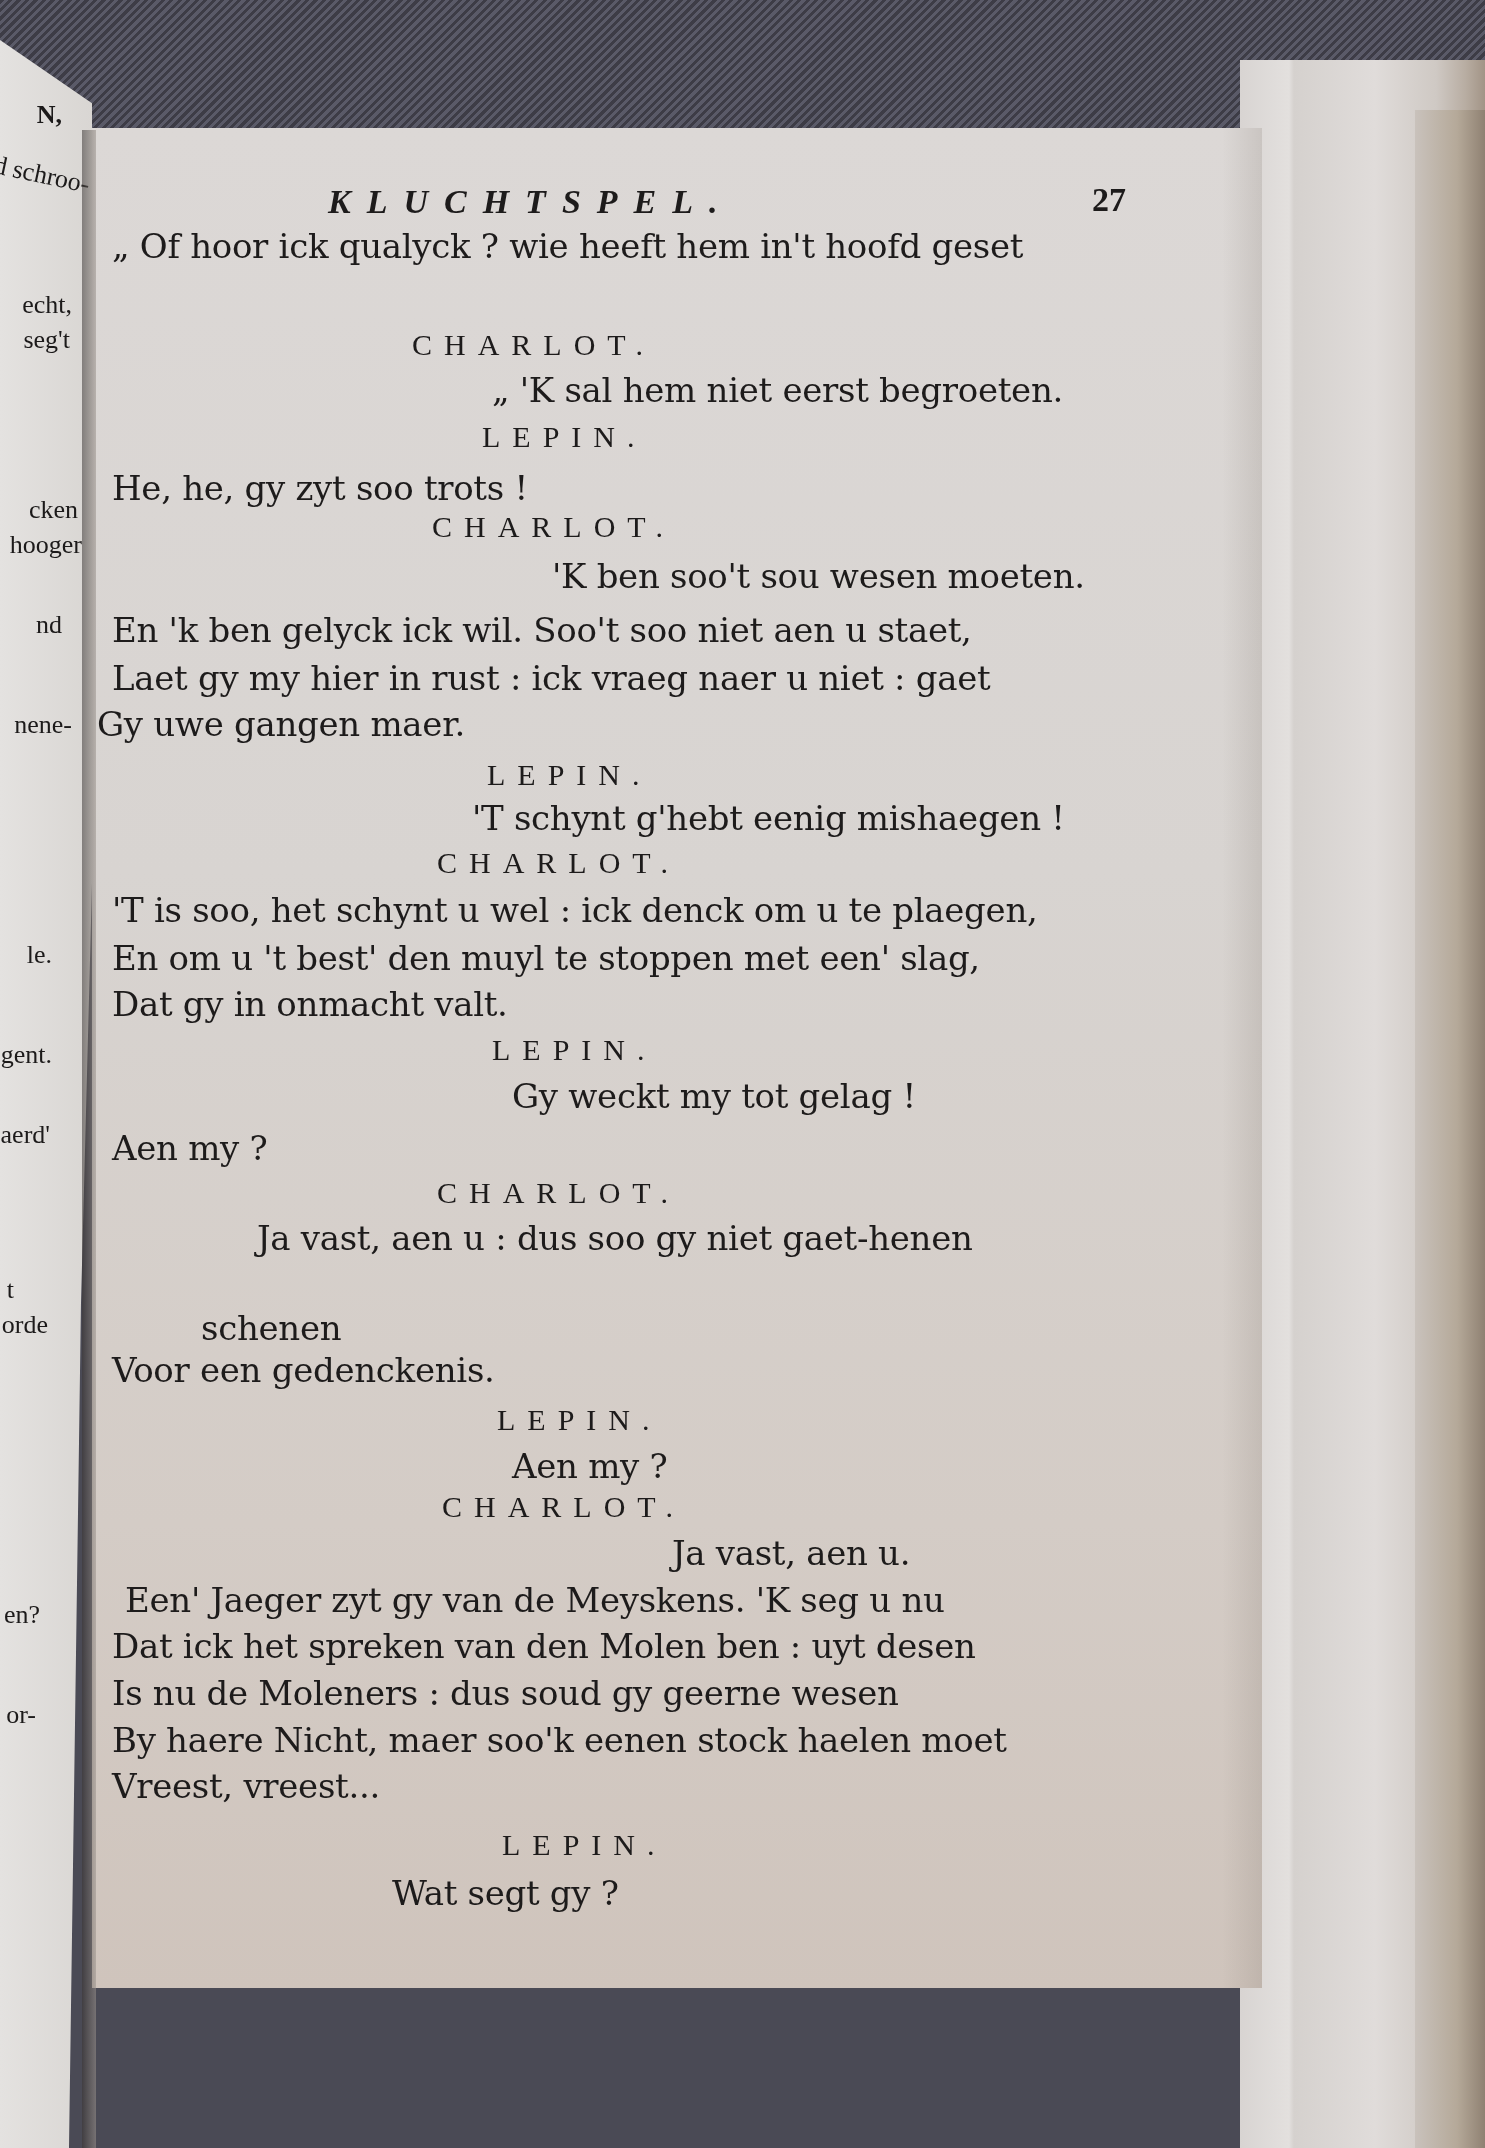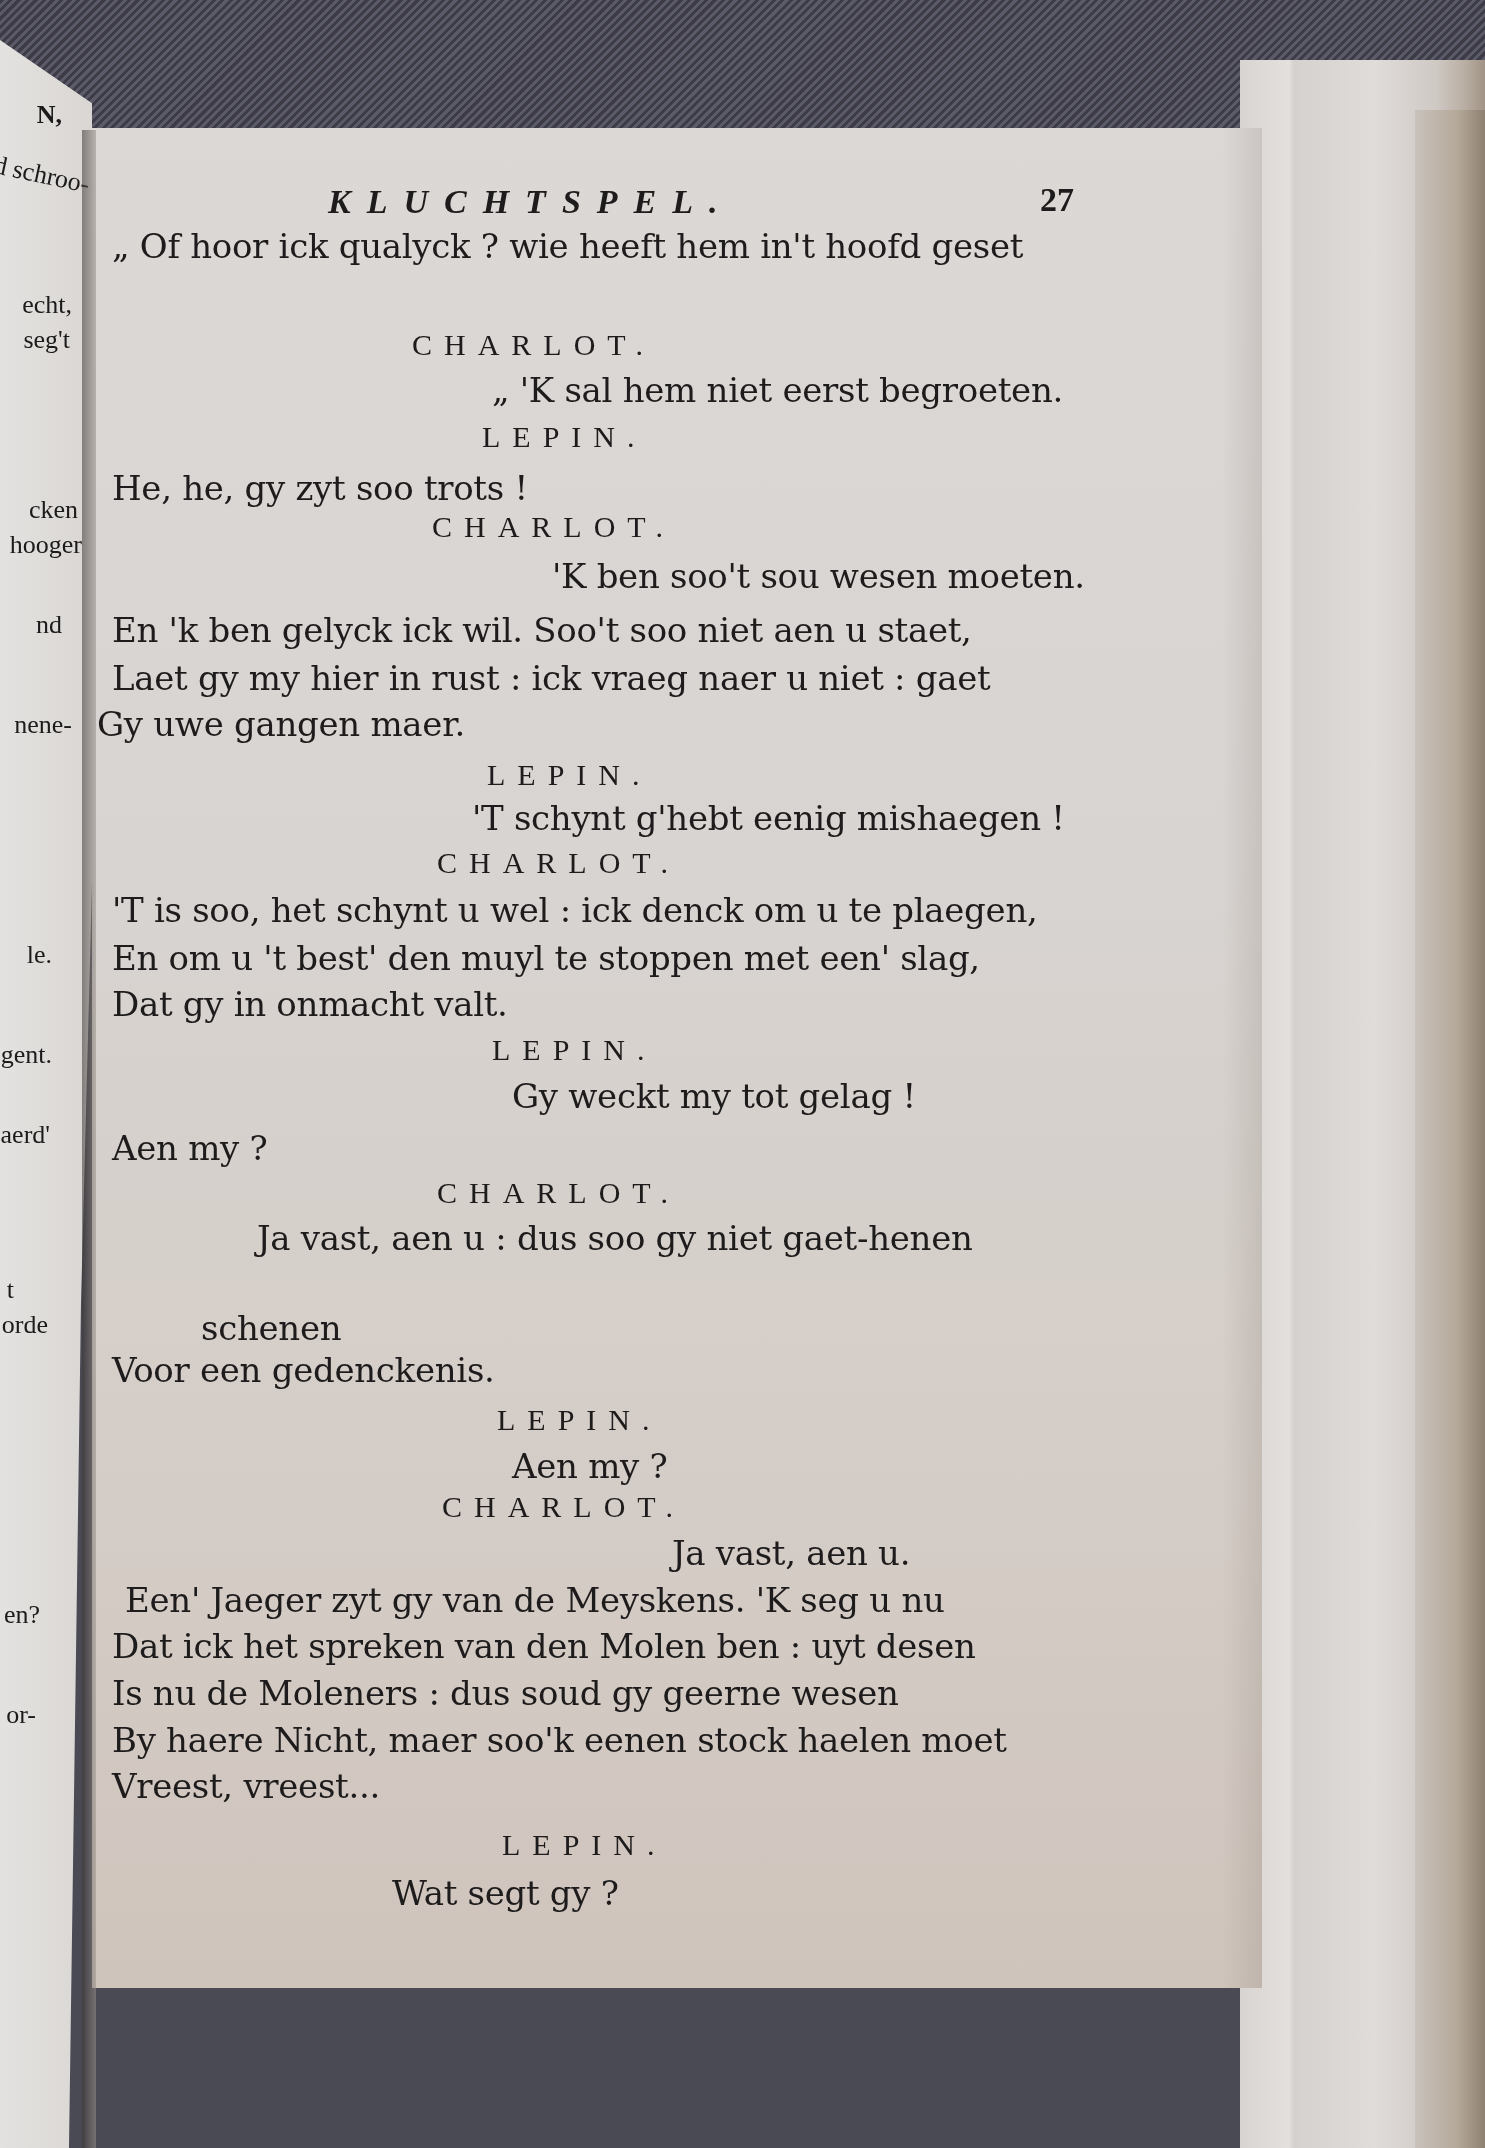--- a/index.html
+++ b/index.html
@@ -86,21 +86,21 @@
   <div class="left-frag" style="top:1270px;right:44px">orde</div>
   <div class="left-frag" style="top:1560px;right:52px">en?</div>
   <div class="left-frag" style="top:1660px;right:56px">or-</div>
 </div>
 
 <div class="stack"></div>
 <div class="stack-edge2"></div>
 
 <div class="page">
   <div class="running-head" style="left:236px;top:55px">KLUCHTSPEL.</div>
-  <div class="page-num" style="left:948px;top:53px">27</div>
+  <div class="page-num" style="left:1000px;top:53px">27</div>
 
   <div class="line" style="left:20px;top:98px">„ Of hoor ick qualyck ? wie heeft hem in't hoofd geset</div>
   <div class="speaker" style="left:320px;top:200px">CHARLOT.</div>
   <div class="line" style="left:400px;top:242px">„ 'K sal hem niet eerst begroeten.</div>
   <div class="speaker" style="left:390px;top:292px">LEPIN.</div>
   <div class="line" style="left:20px;top:340px">He, he, gy zyt soo trots !</div>
   <div class="speaker" style="left:340px;top:382px">CHARLOT.</div>
   <div class="line" style="left:460px;top:428px">'K ben soo't sou wesen moeten.</div>
   <div class="line" style="left:20px;top:482px">En 'k ben gelyck ick wil. Soo't soo niet aen u staet,</div>
   <div class="line" style="left:20px;top:530px">Laet gy my hier in rust : ick vraeg naer u niet : gaet</div>

